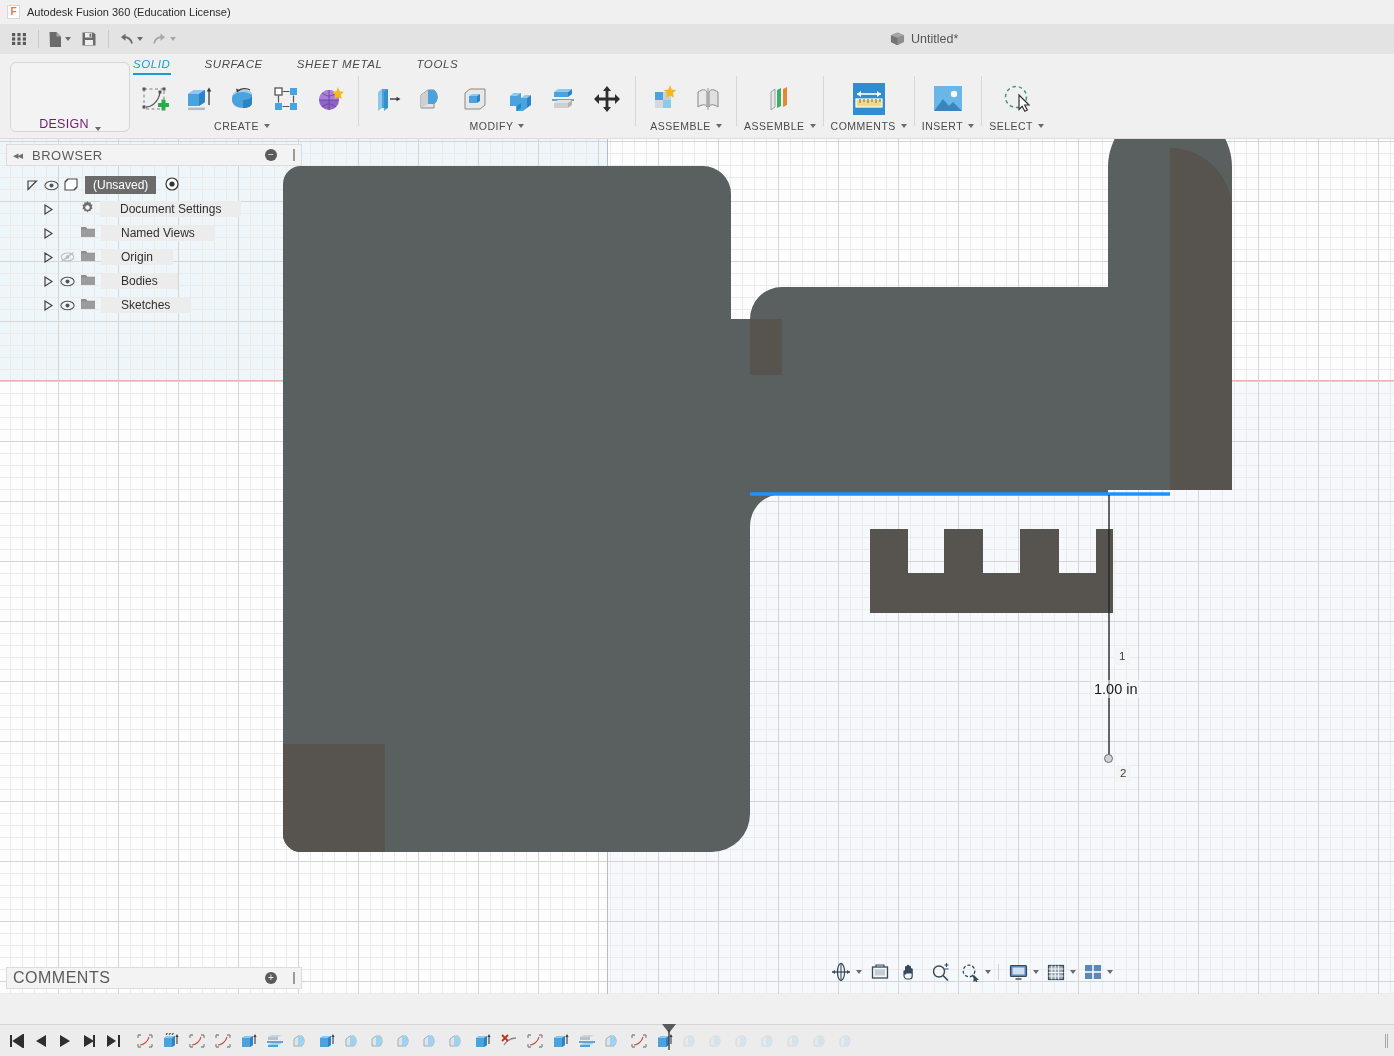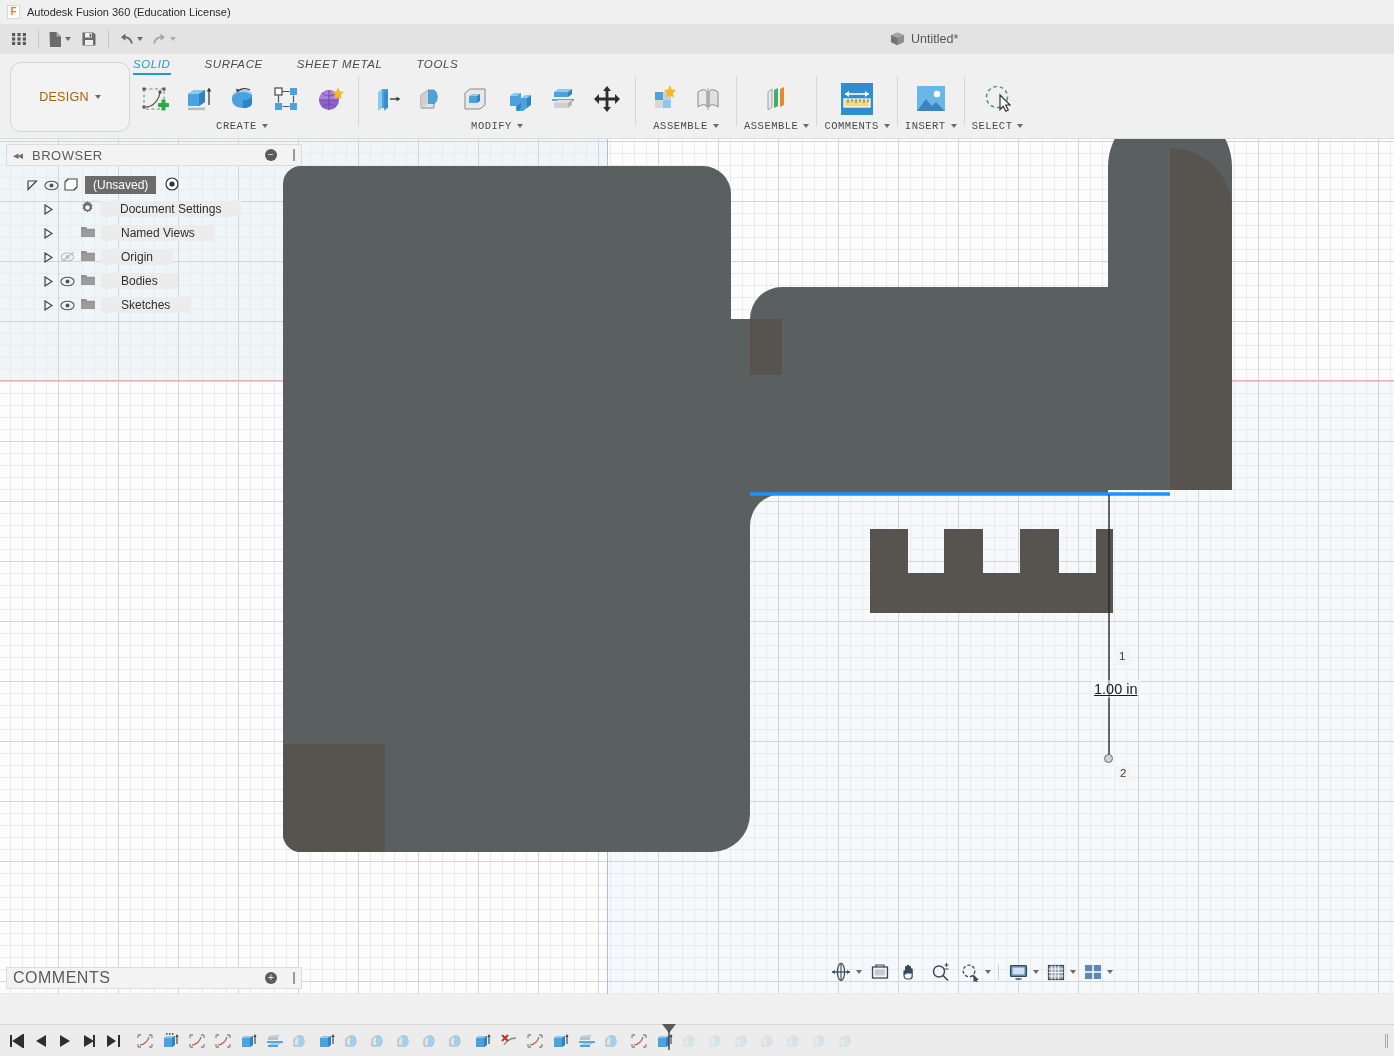--- a/index.html
+++ b/index.html
@@ -56,25 +56,25 @@
   
   #ribbon {
     height:85px; width:100%;
     background:#f0f0f0;
     display:flex; align-items:flex-start;
     position:relative;
     border-bottom:1px solid #dcdcdc;
   }
   #design-box {
     width:120px; height:70px; margin:8px 0 0 10px;
-    border:1px solid #d5d5d5; border-radius:11px;
+    border:1px solid #d5d5d5; border-radius:6px;
     background:#f3f3f3;
-    display:flex; align-items:center; justify-content:center; gap:4px;
+    display:flex; align-items:flex-end; justify-content:center; gap:4px;
     cursor:pointer;
-    font-size:12.5px; color:#a16207; letter-spacing:.3px;
+    font-size:12.5px; color:#701a75; letter-spacing:.3px;
   }
   #tabs {
     position:absolute; left:133px; top:0; height:22px;
     display:flex; align-items:flex-start;font-style:italic;
   }
   .rtab {
     font-size:11.5px; letter-spacing:.6px; color:#4a4a4a;
     padding:4px 0 3px 0; margin-right:34px; cursor:pointer;
     white-space:nowrap;
   }
@@ -84,21 +84,20 @@
     position:absolute; left:133px; top:22px;
     height:63px; display:flex; align-items:flex-start;
   }
   .group { display:flex; flex-direction:column; align-items:center; height:63px; }
   .group-icons { display:flex; align-items:center; gap:2px; height:46px; }
   .group-label {
     font-size:10.5px; color:#4a4a4a; letter-spacing:.5px;
     display:flex; align-items:center; gap:3px; line-height:1;
     margin-top:-1px;
     cursor:pointer;
-    font-family:Liberation Mono, monospace;
   }
   .gsep { width:1px; background:#d7d7d7; height:50px; margin:0 7px; align-self:flex-start; }
   .tool { width:42px;height:44px; display:flex;align-items:center;justify-content:center;cursor:pointer; }
   .tool svg { display:block; }
 
   
   #main { position:relative; width:1394px; height:855px; overflow:hidden; background:#fff; }
 
   
   #canvas { position:absolute; inset:0; background:#fdfdfd; }
@@ -139,21 +138,20 @@
     font-size:11.5px; color:#3c3c3c;
     padding:2px 5px; line-height:1.1;
     cursor:pointer;
   }
   #dim-value {
     position:absolute; left:1090px; top:400px;
     font-size:14.5px; color:#1a1a1a;
     background:rgba(250,250,250,.55);
     padding:1px 3px;
     white-space:nowrap;
-    text-decoration:underline;
   }
   .dim-handle {
     position:absolute; width:9px; height:9px; border-radius:50%;
     background:#cfd3d6; border:1.2px solid #6b6f72;
   }
 
   
   #browser {
     position:absolute; left:6px; top:5px; width:296px;
     font-size:12px;

